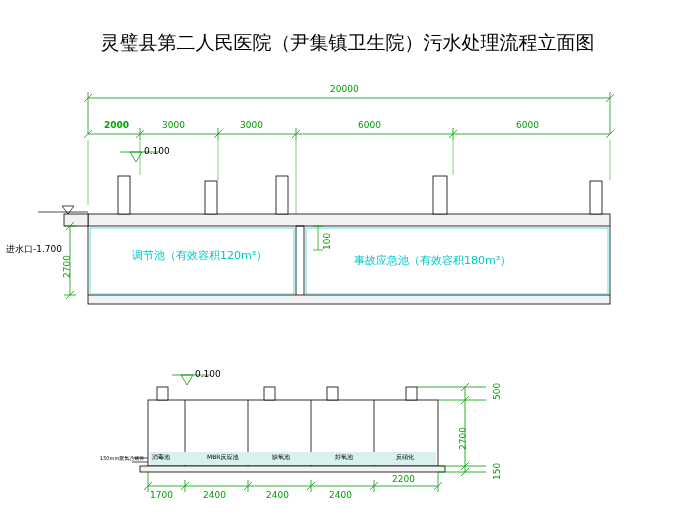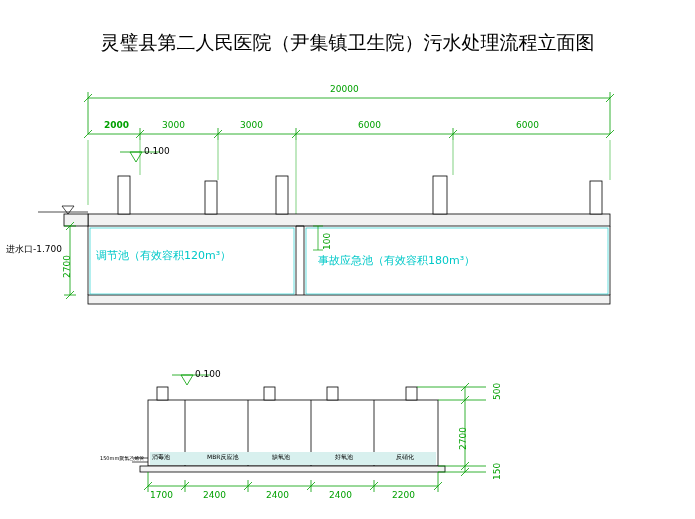--- a/index.html
+++ b/index.html
@@ -22,21 +22,21 @@
     white-space:nowrap;
   }
   .lbl{
     position:absolute;
     font-size:9px;
     color:#000000;
     white-space:nowrap;
     font-family:"DejaVu Sans","Liberation Sans",sans-serif;
   }
   .lbl.green{color:#00a000;}
-  .lbl.cyan{color:#00c8c8;}
+  .lbl.cyan{color:#00c8c8;margin-left:36px;}
   .lbl.tiny{font-size:6px;}
   .lbl.tiny5{font-size:5px;}
   .rot{transform-origin:0 0;}
 </style>
 </head>
 <body>
 
 <svg id="canvas" viewBox="0 0 695 519">
 
   <g stroke="#00a000" stroke-width="0.8" fill="none">
@@ -213,17 +213,17 @@
 <div class="lbl tiny" style="left:152px;top:453px;">消毒池</div>
 <div class="lbl tiny" style="left:207px;top:453px;">MBR反应池</div>
 <div class="lbl tiny" style="left:272px;top:453px;">缺氧池</div>
 <div class="lbl tiny" style="left:335px;top:453px;">好氧池</div>
 <div class="lbl tiny" style="left:396px;top:453px;">反硝化</div>
 
 <div class="lbl green" style="left:150px;top:490px;">1700</div>
 <div class="lbl green" style="left:203px;top:490px;">2400</div>
 <div class="lbl green" style="left:266px;top:490px;">2400</div>
 <div class="lbl green" style="left:329px;top:490px;">2400</div>
-<div class="lbl green" style="left:392px;top:490px;">2200</div>
+<div class="lbl green" style="left:392px;top:474px;">2200</div>
 
 <div class="lbl green rot" style="left:492px;top:400px;transform:rotate(-90deg);">500</div>
 <div class="lbl green rot" style="left:458px;top:450px;transform:rotate(-90deg);">2700</div>
 <div class="lbl green rot" style="left:492px;top:480px;transform:rotate(-90deg);">150</div>
 
 </body></html>

